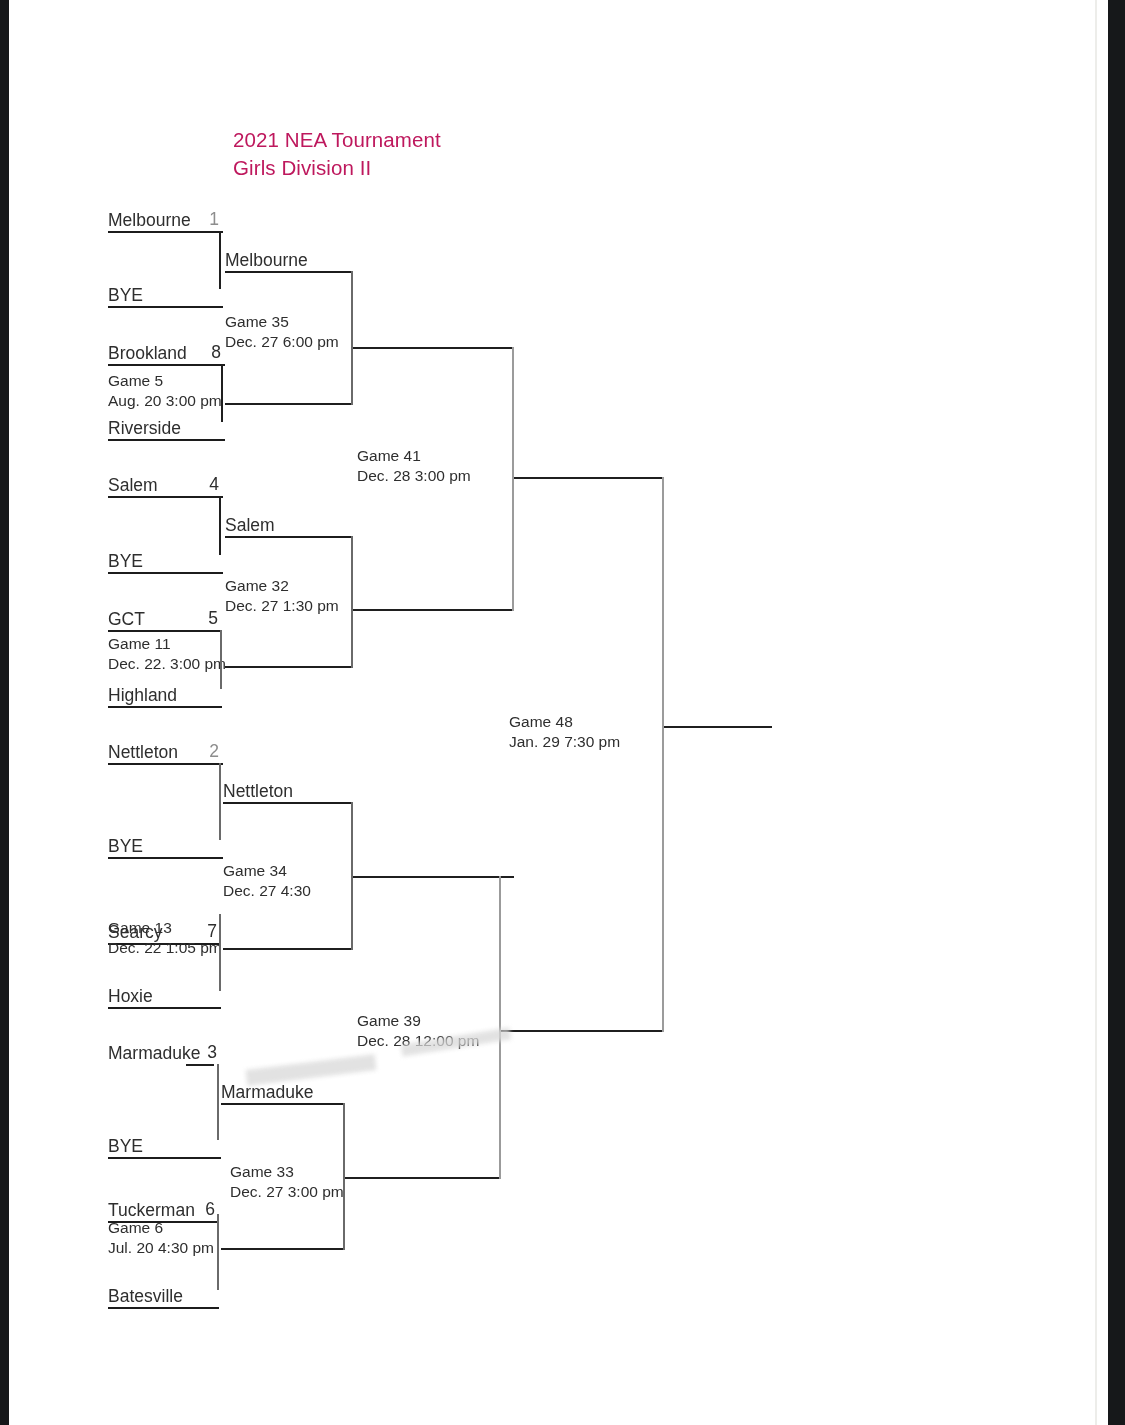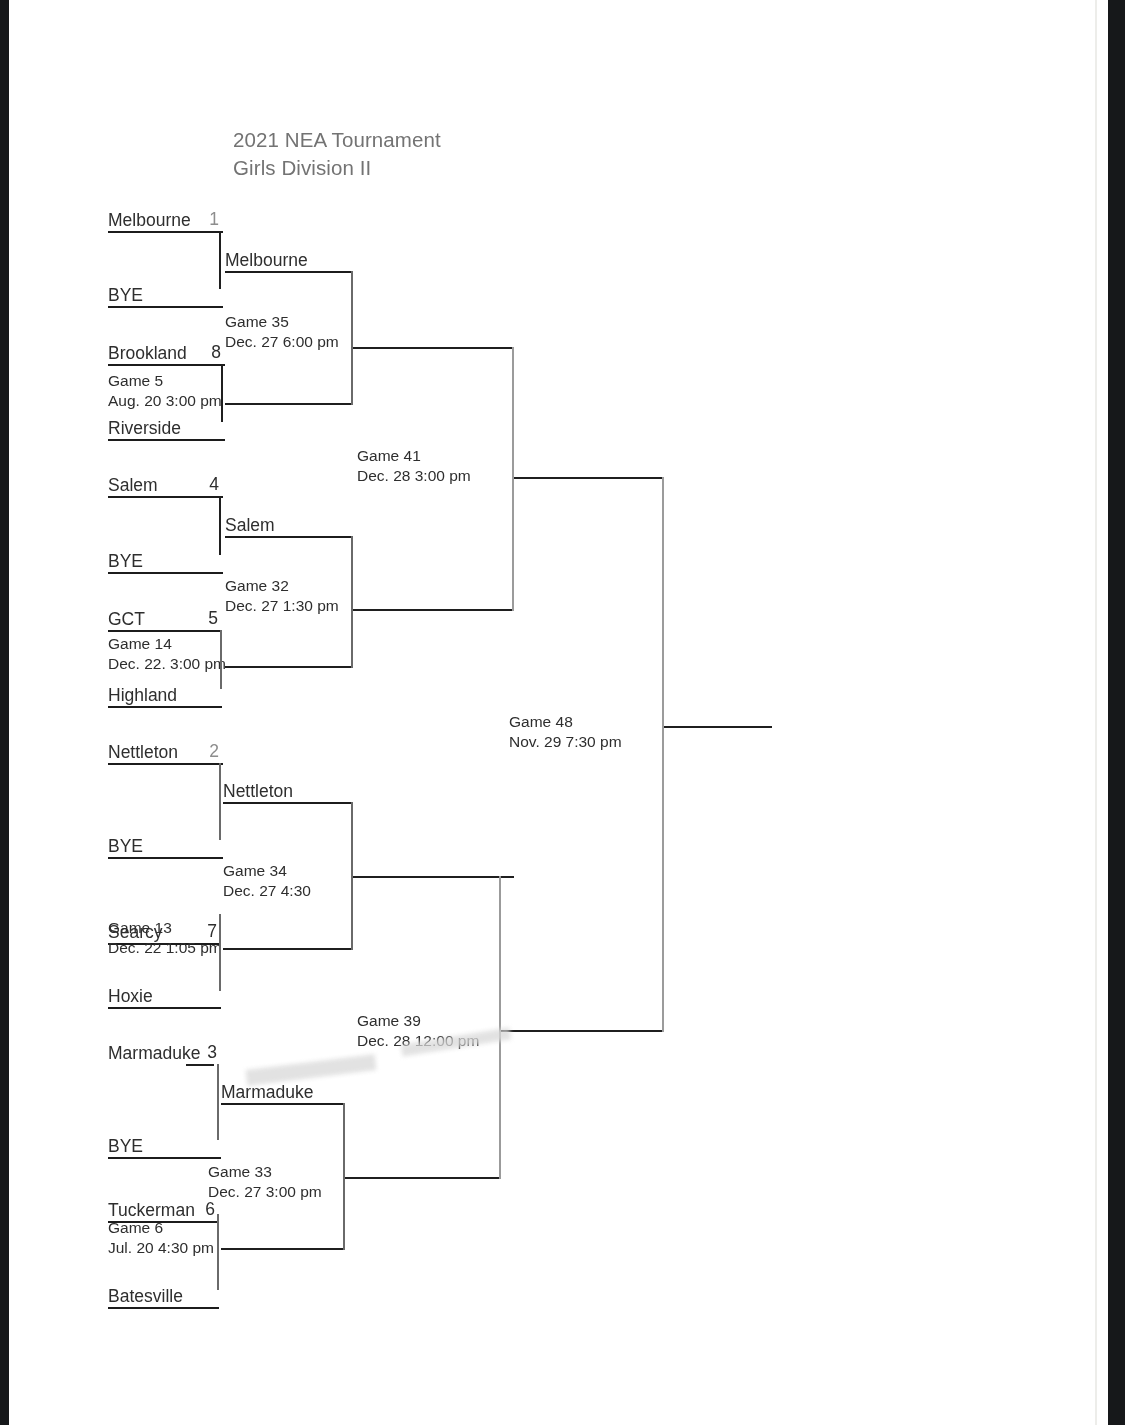--- a/index.html
+++ b/index.html
@@ -32,21 +32,21 @@
     width: 2px;
     height: 1425px;
     background: #ededea;
   }
 
   .title {
     position: absolute;
     font-size: 20.5px;
     letter-spacing: 0.1px;
     white-space: nowrap;
-    color: #737373;
+    color: #be185d;
   }
   #title-line1 { left: 233px; top: 128px; }
   #title-line2 { left: 233px; top: 156px; }
 
   
   .slot {
     position: absolute;
     white-space: nowrap;
     border-bottom: 2px solid #1c1c1c;
     font-size: 17.5px;
@@ -149,21 +149,21 @@
     <span class="nm">BYE</span>
     <span class="seed"></span>
   </div>
   <div class="vline" style="left:219px; top:496px; height:59px;"></div>
 
   <div class="slot" style="left:108px; top:609px; width:114px;">
     <span class="nm">GCT</span>
     <span class="seed">5</span>
   </div>
   <div class="game" style="left:108px; top:634px;">
-    <div>Game 14</div>
+    <div>Game 11</div>
     <div>Dec. 22. 3:00 pm</div>
   </div>
   <div class="slot" style="left:108px; top:685px; width:114px;">
     <span class="nm">Highland</span>
     <span class="seed"></span>
   </div>
   <div class="vline semi" style="left:220px; top:630px; height:59px;"></div>
 
   <div class="slot" style="left:225px; top:515px; width:128px;">
     <span class="nm">Salem</span>
@@ -239,38 +239,38 @@
   </div>
   <div class="slot" style="left:108px; top:1286px; width:111px;">
     <span class="nm">Batesville</span>
     <span class="seed"></span>
   </div>
   <div class="vline semi" style="left:217px; top:1214px; height:76px;"></div>
 
   <div class="slot" style="left:221px; top:1082px; width:124px;">
     <span class="nm">Marmaduke</span>
   </div>
-  <div class="game" style="left:208px; top:1162px;">
+  <div class="game" style="left:230px; top:1162px;">
     <div>Game 33</div>
     <div>Dec. 27 3:00 pm</div>
   </div>
   <div class="hline" style="left:221px; top:1248px; width:124px;"></div>
   <div class="vline semi" style="left:343px; top:1103px; height:147px;"></div>
   <div class="hline" style="left:345px; top:1177px; width:156px;"></div>
 
   <div class="game" style="left:357px; top:1011px;">
     <div>Game 39</div>
     <div>Dec. 28 12:00 pm</div>
   </div>
   <div class="vline faded" style="left:499px; top:876px; height:303px;"></div>
   <div class="hline" style="left:501px; top:1030px; width:163px;"></div>
 
   <div class="game" style="left:509px; top:712px;">
     <div>Game 48</div>
-    <div>Nov. 29 7:30 pm</div>
+    <div>Jan. 29 7:30 pm</div>
   </div>
   <div class="vline faded" style="left:662px; top:477px; height:555px;"></div>
   <div class="hline" style="left:664px; top:726px; width:108px;"></div>
 
   <div class="smudge" style="left:246px; top:1062px; width:130px; height:16px; transform:rotate(-7deg); filter:blur(2px);"></div>
   <div class="smudge" style="left:401px; top:1036px; width:110px; height:12px; transform:rotate(-9deg); filter:blur(2px);"></div>
 
 </div>
 
 </body></html>

